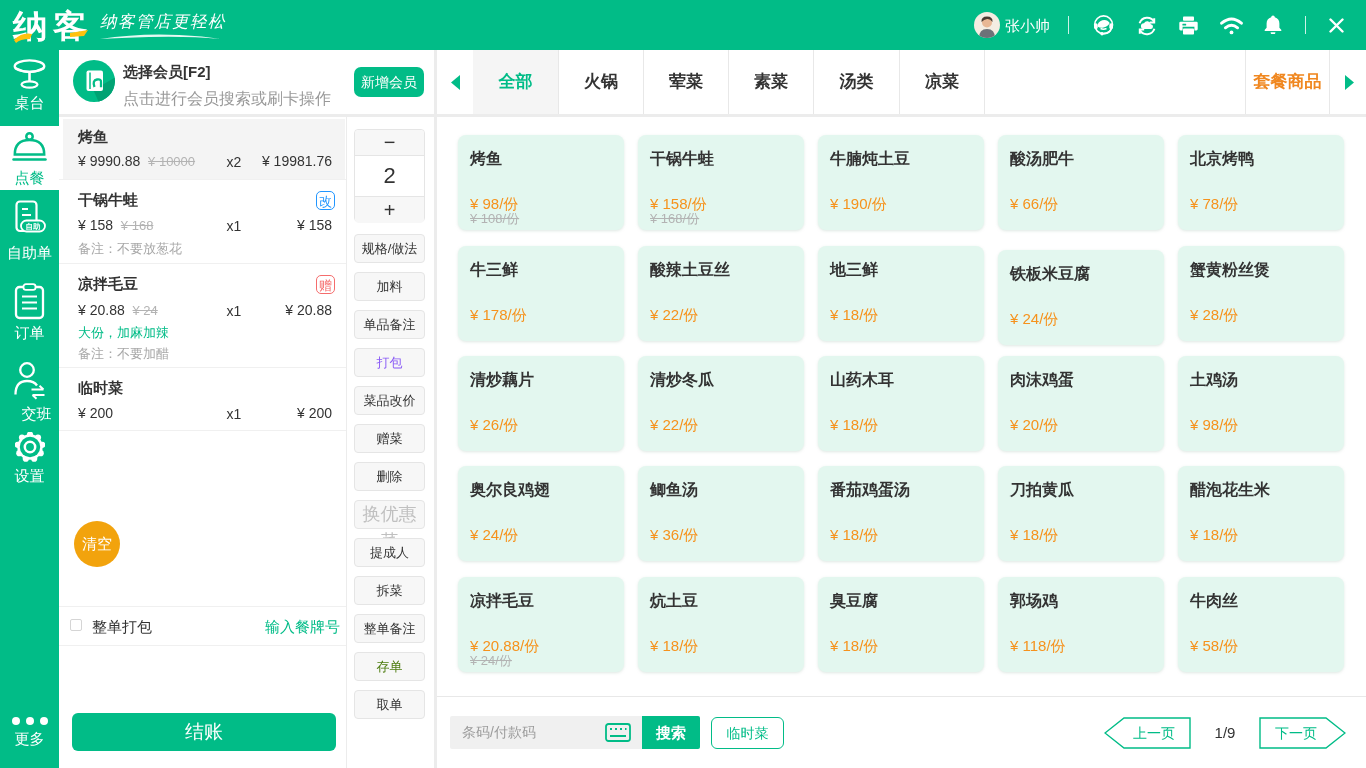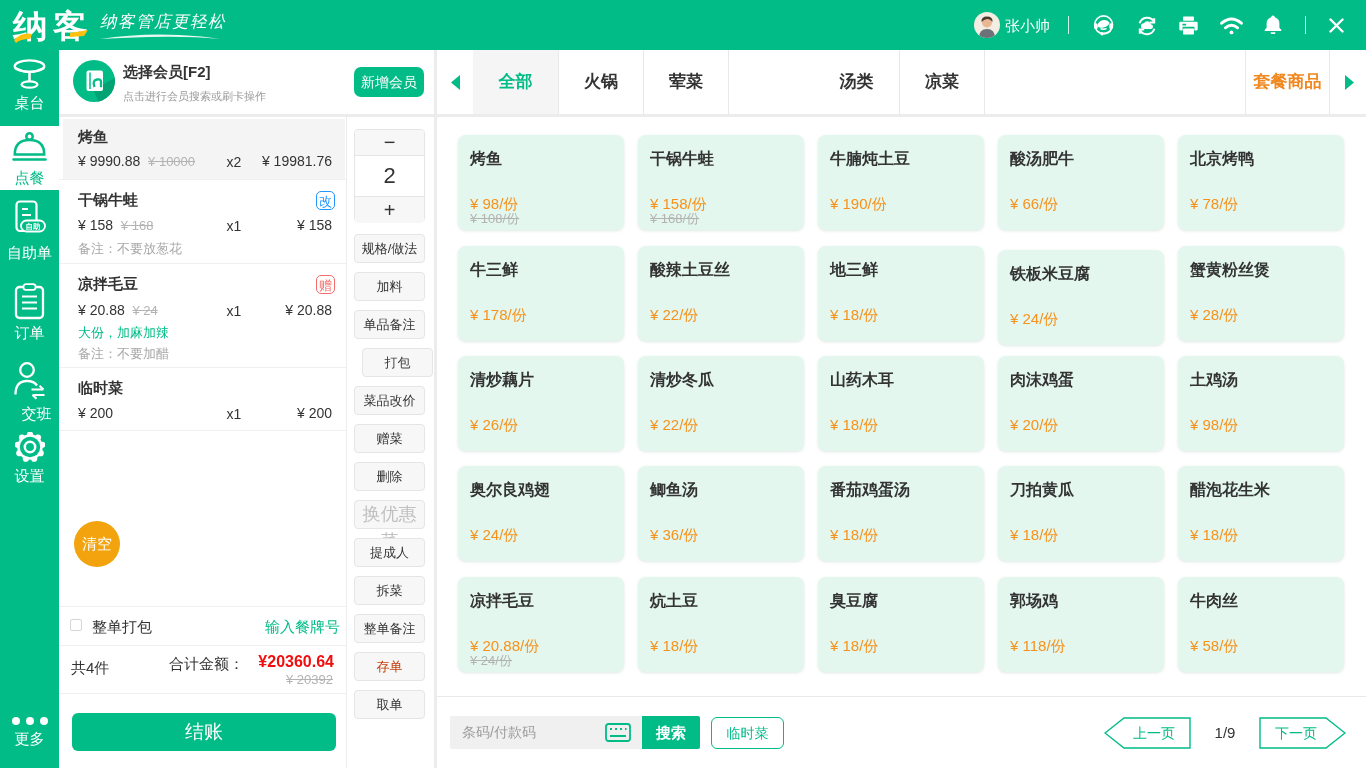--- a/index.html
+++ b/index.html
@@ -163,21 +163,21 @@
       </clipPath>
 <circle cx="21" cy="21" r="21" fill="#01bc87"></circle>
 <g clip-path="url(#mc)">
         <path d="M22 30 L42 13 L42 42 L30 42 Z" fill="#01a273" transform="rotate(10 21 21)"></path>
       </g>
 <rect x="13.5" y="10.5" width="16.5" height="20.5" rx="2" fill="#fff"></rect>
 <path d="M17 12.5 v16.5" stroke="#01bc87" stroke-width="1.5"></path>
 <path d="M21.5 27 q-2.5 -6.5 2.5 -7.5 q4.5 -.8 4 3.2 l0 4.5" fill="none" stroke="#01bc87" stroke-width="2.3"></path>
     </svg>
 <div class="abs" style="left:123px;top:63px;font-size:15px;font-weight:700;color:#333;">选择会员[F2]</div>
-<div class="abs" style="left:123px;top:89px;font-size:11px;color:#999;">点击进行会员搜索或刷卡操作</div>
+<div class="abs" style="left:123px;top:89px;font-size:16px;color:#999;">点击进行会员搜索或刷卡操作</div>
 <div class="abs" style="left:354px;top:67px;width:70px;height:30px;background:#01bc87;color:#fff;font-size:14px;text-align:center;line-height:30px;border-radius:7px;">新增会员</div>
 <div id="phead-b" class="abs"></div>
 <div id="vline1" class="abs"></div>
 <div id="vband" class="abs"></div>
 <div id="plist" class="abs"></div>
 <div class="orow" style="top:117px;height:63px;">
       <div style="position:absolute;left:4px;top:2px;right:1px;bottom:0;background:#f4f4f4;"></div>
 <div class="oname" style="top:11px;">烤鱼</div>
 <div class="opl" style="top:36px;">¥ 9990.88&nbsp; <span class="strike" style="font-size:13px;">¥ 10000</span></div>
 <div class="ox" style="top:37px;">x2</div>
@@ -205,53 +205,48 @@
 <div class="opl" style="top:37px;">¥ 200</div>
 <div class="ox" style="top:38px;">x1</div>
 <div class="osum" style="top:37px;">¥ 200</div>
     </div>
 <div class="abs" style="left:74px;top:521px;width:46px;height:46px;border-radius:50%;background:#f2a30d;color:#fff;font-size:15px;text-align:center;line-height:46px;">清空</div>
 <div class="abs" style="left:59px;top:606px;width:287px;height:40px;border-top:1px solid #f0f0f0;border-bottom:1px solid #f0f0f0;background:#fff;">
 <div style="position:absolute;left:11px;top:12px;width:12px;height:12px;border:1px solid #d5d5d5;border-radius:2px;"></div>
 <div style="position:absolute;left:33px;top:11px;font-size:15px;color:#333;">整单打包</div>
 <div style="position:absolute;right:6px;top:11px;font-size:15px;color:#01bc87;">输入餐牌号</div>
     </div>
-<div class="abs" style="left:59px;top:646px;width:287px;height:48px;border-bottom:1px solid #f0f0f0;background:#fff;">
-<div style="position:absolute;left:12px;top:13px;font-size:15px;color:#333;">共4件</div>
-<div style="position:absolute;right:102px;top:9px;font-size:15px;color:#333;">合计金额：</div>
-<div style="position:absolute;right:12px;top:7px;font-size:16px;font-weight:700;color:#f00f0f;">¥20360.64</div>
-<div style="position:absolute;right:13px;top:26px;font-size:13px;" class="strike">¥ 20392</div>
-    </div>
 <div class="abs" style="left:72px;top:713px;width:264px;height:38px;background:#01bc87;border-radius:6px;color:#fff;font-size:19px;text-align:center;line-height:38px;">结账</div>
 <div class="abs" style="left:354px;top:129px;width:71px;height:93px;border:1px solid #e5e5e5;border-radius:4px;background:#fff;">
 <div style="position:absolute;left:0;top:0;width:69px;height:26px;background:#f7f7f7;border-bottom:1px solid #e5e5e5;text-align:center;line-height:24px;font-size:20px;color:#333;border-radius:4px 4px 0 0;">−</div>
 <div style="position:absolute;left:0;top:26px;width:69px;height:40px;text-align:center;line-height:40px;font-size:22px;color:#333;">2</div>
 <div style="position:absolute;left:0;top:66px;width:69px;height:27px;background:#f7f7f7;border-top:1px solid #e5e5e5;text-align:center;line-height:26px;font-size:20px;color:#333;border-radius:0 0 4px 4px;">+</div>
 </div>
 <div class="abtn" style="top:234px;color:#333;font-size:13px;">规格/做法</div>
 <div class="abtn" style="top:272px;color:#333;font-size:13px;">加料</div>
 <div class="abtn" style="top:310px;color:#333;font-size:13px;">单品备注</div>
-<div class="abtn" style="top:348px;color:#404040;font-size:13px;margin-left:8px;">打包</div>
+<div class="abtn" style="top:348px;color:#8b5cf6;font-size:13px;">打包</div>
 <div class="abtn" style="top:386px;color:#333;font-size:13px;">菜品改价</div>
 <div class="abtn" style="top:424px;color:#333;font-size:13px;">赠菜</div>
 <div class="abtn" style="top:462px;color:#333;font-size:13px;">删除</div>
 <div class="abtn" style="top:500px;color:#c0c0c0;font-size:18px;">换优惠菜</div>
 <div class="abtn" style="top:538px;color:#333;font-size:13px;">提成人</div>
 <div class="abtn" style="top:576px;color:#333;font-size:13px;">拆菜</div>
 <div class="abtn" style="top:614px;color:#333;font-size:13px;">整单备注</div>
-<div class="abtn" style="top:652px;color:#c2410c;font-size:13px;">存单</div>
+<div class="abtn" style="top:652px;color:#4d7c0f;font-size:13px;">存单</div>
 <div class="abtn" style="top:690px;color:#333;font-size:13px;">取单</div>
 <div id="tabbar" class="abs"></div>
 <div id="tabbar-b" class="abs"></div>
 <svg class="abs" style="left:450px;top:75px;" width="11" height="15" viewBox="0 0 11 15">
       <path d="M10 0 L1 7.5 L10 15 Z" fill="#01bc87"></path>
     </svg>
 <div class="tab" style="left:473px;width:86px;background:#f5f5f5;color:#01bc87;">全部</div>
 <div class="tab" style="left:559px;width:85px;">火锅</div>
 <div class="tab" style="left:644px;width:85px;">荤菜</div>
+<div class="tab" style="left:729px;width:85px;">素菜</div>
 <div class="tab" style="left:814px;width:86px;">汤类</div>
 <div class="tab" style="left:900px;width:85px;">凉菜</div>
 <div class="tab" style="left:1245px;width:85px;color:#f0871f;border-left:1px solid #e8e8e8;">套餐商品</div>
 <svg class="abs" style="left:1344px;top:75px;" width="11" height="15" viewBox="0 0 11 15">
       <path d="M1 0 L10 7.5 L1 15 Z" fill="#01bc87"></path>
     </svg>
 <div class="card" style="left:458px;top:135px;">
       <div class="cname">烤鱼</div>
       <div class="cprice">¥ 98/份</div>
       <div class="cold">¥ 108/份</div>

